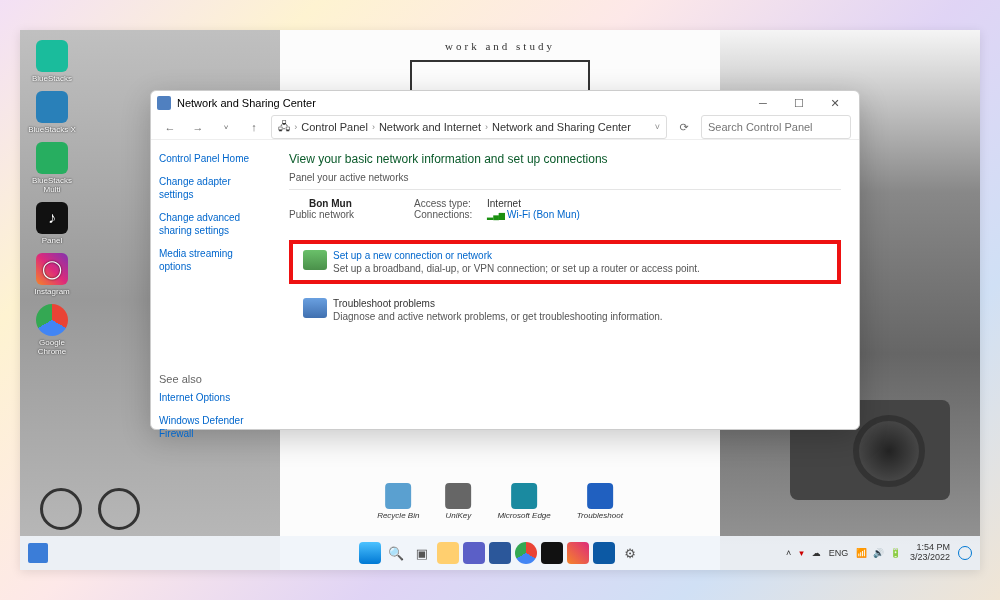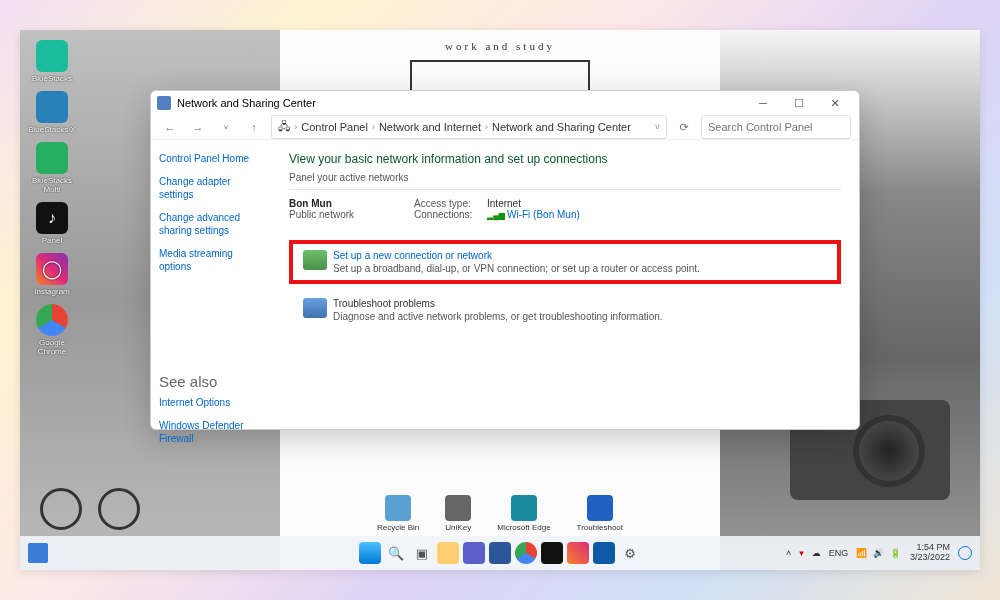--- a/index.html
+++ b/index.html
@@ -22,47 +22,47 @@
 .titlebar .wbtn { width: 36px; height: 24px; display: flex; align-items: center; justify-content: center; font-size: 11px; cursor: pointer; color: #555; }
 .navbar { height: 32px; display: flex; align-items: center; padding: 0 8px; gap: 6px; font-size: 11px; border-bottom: 1px solid #eee; }
 .navbar .nbtn { width: 22px; height: 22px; display: flex; align-items: center; justify-content: center; color: #666; cursor: pointer; border-radius: 3px; }
 .navbar .breadcrumb { flex: 1; display: flex; align-items: center; gap: 4px; height: 24px; border: 1px solid #ddd; border-radius: 3px; padding: 0 6px; color: #333; }
 .navbar .breadcrumb .sep { color: #888; font-size: 9px; }
 .navbar .refresh { width: 22px; height: 22px; display: flex; align-items: center; justify-content: center; cursor: pointer; color: #666; }
 .navbar .search { width: 150px; height: 24px; border: 1px solid #ddd; border-radius: 3px; padding: 0 6px; font-size: 11px; color: #888; }
 .body { flex: 1; display: flex; }
 .sidebar { width: 120px; padding: 12px 8px; font-size: 10px; border-right: 0; }
 .sidebar .slink { color: #0066cc; margin-bottom: 10px; cursor: pointer; line-height: 1.3; }
-.sidebar .seealso { margin-top: 100px; color: #666; font-size: 15px; margin-bottom: 6px; }
+.sidebar .seealso { margin-top: 100px; color: #666; font-size: 11px; margin-bottom: 6px; }
 .main { flex: 1; padding: 12px 18px; font-size: 10px; }
 .main h2 { color: #0a5a2a; font-size: 12px; font-weight: normal; margin-bottom: 6px; }
 .main .sub { color: #555; margin-bottom: 6px; }
 .main hr { border: none; border-top: 1px solid #e5e5e5; margin-bottom: 8px; }
 .netinfo { display: flex; gap: 60px; margin-bottom: 20px; }
-.netinfo .nn { font-weight: bold; color: #222; }
+.netinfo .nn { font-weight: bold; color: #222; margin-left: 20px; }
 .netinfo .nt { color: #555; }
 .netinfo .col2 { font-size: 10px; }
 .netinfo .col2 .row { display: flex; gap: 8px; }
 .netinfo .col2 .lbl { color: #555; width: 65px; }
 .netinfo .col2 .val { color: #0066cc; cursor: pointer; }
 .netinfo .col2 .val .bars { color: #1a9010; font-size: 8px; margin-right: 2px; }
 .highlight { border: 4px solid #e11; padding: 6px 10px; margin-bottom: 8px; }
 .highlight .title, .subsection .title { color: #0066cc; font-size: 10px; cursor: pointer; }
 .highlight .desc, .subsection .desc { color: #555; font-size: 10px; margin-top: 2px; }
 .highlight .hicon, .subsection .hicon { width: 24px; height: 20px; float: left; margin-right: 6px; background: linear-gradient(#6ac06a,#4a904a); border-radius: 3px; }
 .subsection { padding: 6px 10px 6px 14px; }
 .subsection .hicon { background: linear-gradient(#6aa0e0,#4070b0); }
 .taskbar { position: absolute; bottom: 0; left: 0; right: 0; height: 34px; background: rgba(240,244,250,0.92); display: flex; align-items: center; padding: 0 8px; }
 .taskbar .tleft { width: 20px; height: 20px; background: #3b7dd8; border-radius: 2px; margin-right: auto; cursor: pointer; }
 .taskbar .tcenter { display: flex; gap: 4px; position: absolute; left: 50%; transform: translateX(-50%); }
 .taskbar .ticon2 { width: 22px; height: 22px; border-radius: 4px; cursor: pointer; display: flex; align-items: center; justify-content: center; font-size: 13px; }
 .taskbar .tright { margin-left: auto; display: flex; align-items: center; gap: 8px; font-size: 9px; color: #333; }
 .taskbar .tright .sys { display: flex; gap: 6px; align-items: center; }
 .taskbar .tright .clock { text-align: right; line-height: 1.1; }
-.bottom-row { position: absolute; bottom: 38px; left: 50%; transform: translateX(-50%); display: flex; gap: 26px; }
+.bottom-row { position: absolute; bottom: 50px; left: 50%; transform: translateX(-50%); display: flex; gap: 26px; font-style: italic; }
 .bottom-row .bicon { text-align: center; font-size: 8px; color: #333; }
 .bottom-row .bicon .bbox { width: 26px; height: 26px; margin: 0 auto 2px; border-radius: 4px; }
 .camera-shape { position: absolute; right: 30px; bottom: 70px; width: 160px; height: 100px; background: #444; border-radius: 8px; }
 .camera-shape::before { content:''; position:absolute; right: 25px; top: 15px; width: 60px; height: 60px; background: radial-gradient(#222, #555); border-radius: 50%; border: 6px solid #333; }
 .bike-shape { position: absolute; left: 20px; bottom: 40px; width: 100px; height: 60px; }
 .bike-shape::before, .bike-shape::after { content:''; position:absolute; width: 36px; height: 36px; border: 3px solid #333; border-radius: 50%; bottom: 0; }
 .bike-shape::before { left: 0; } .bike-shape::after { right: 0; }
 </style>
 </head>
 <body>

